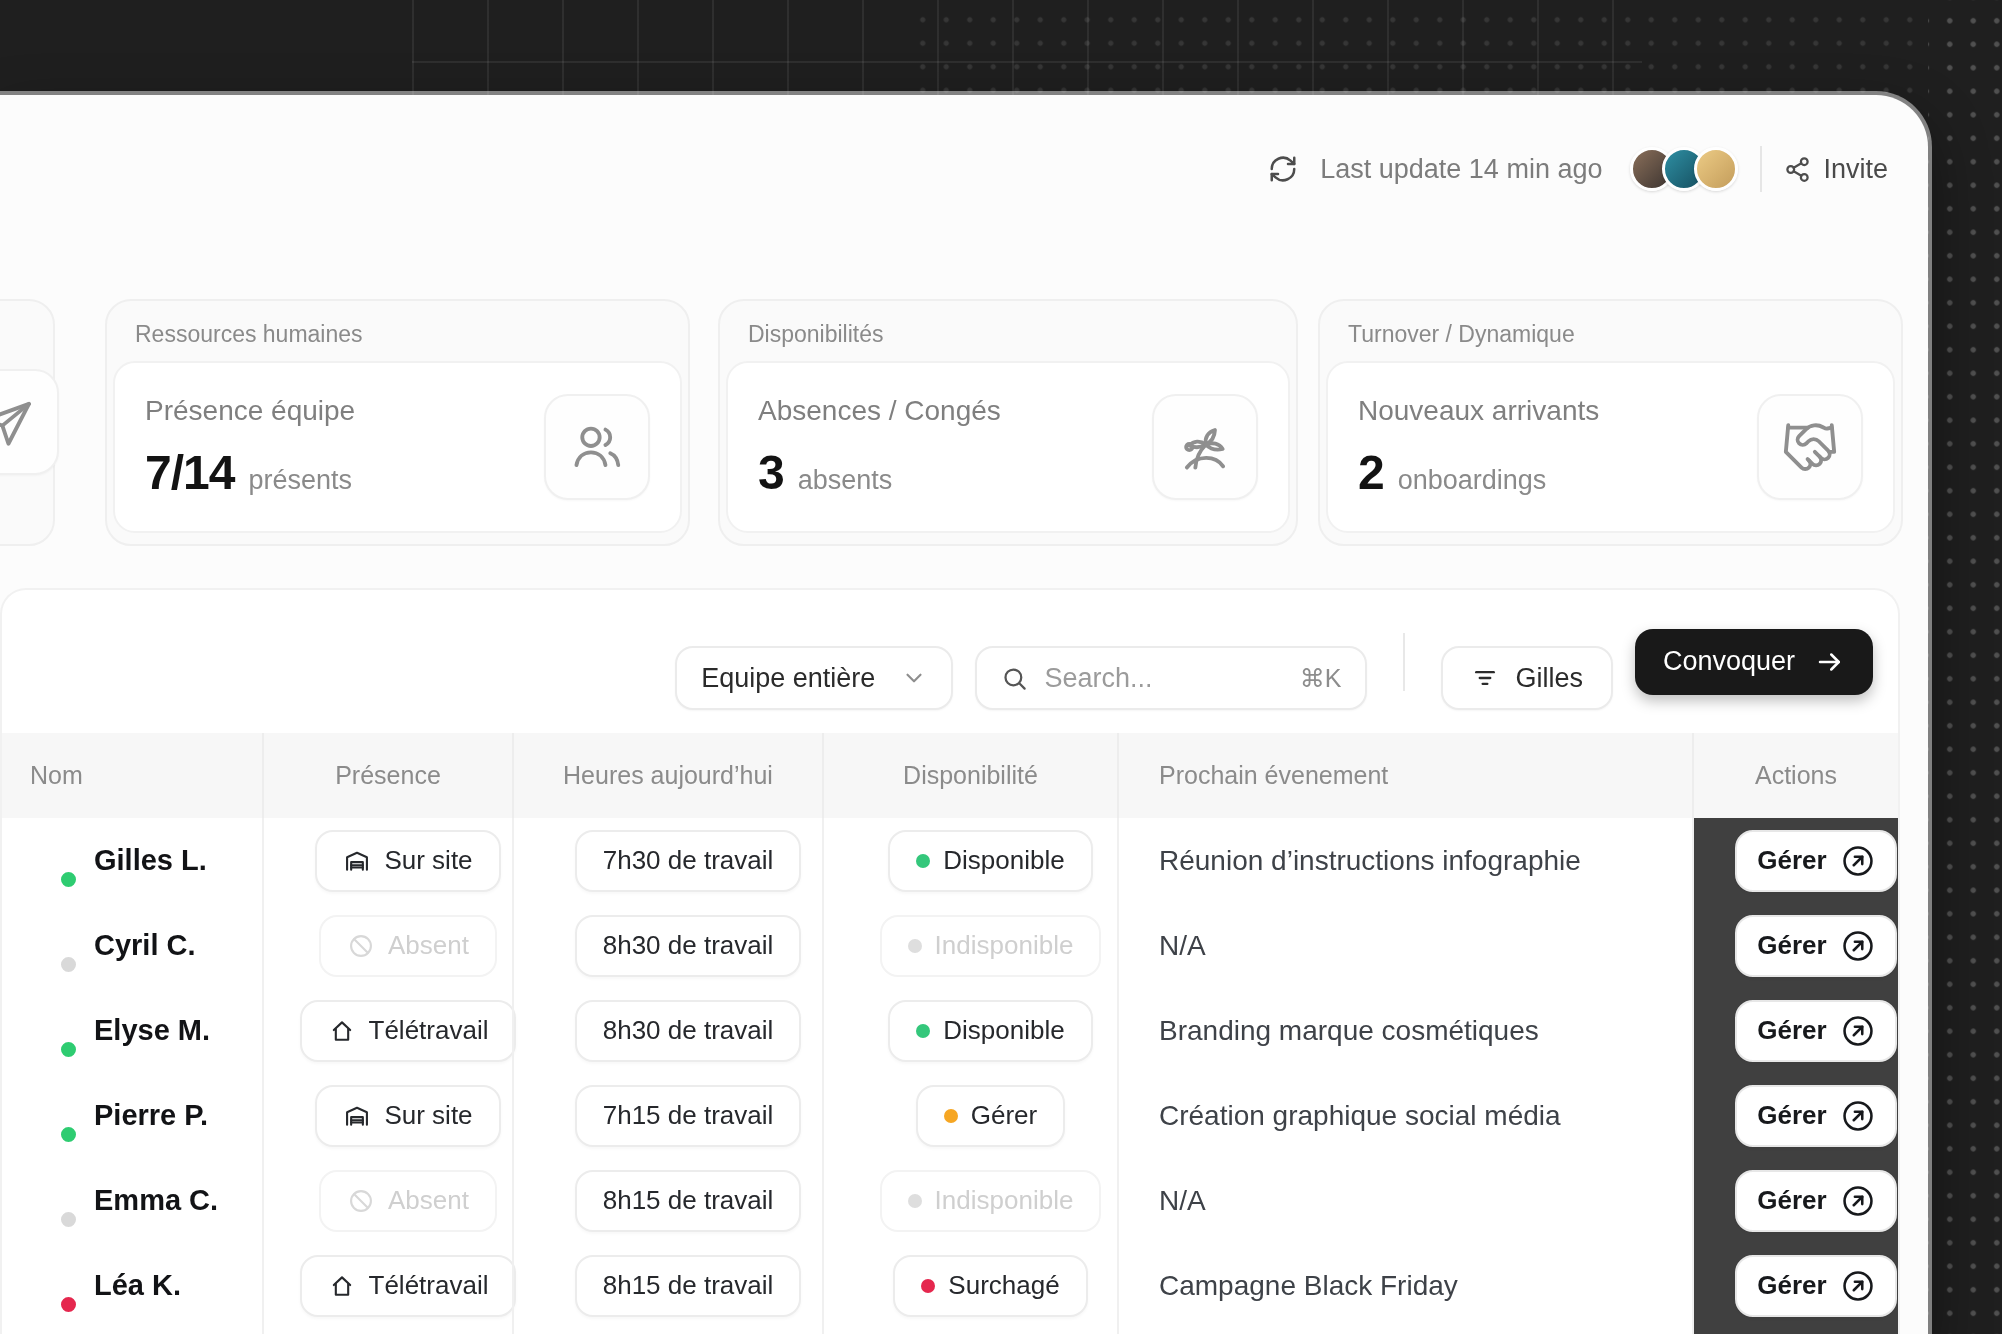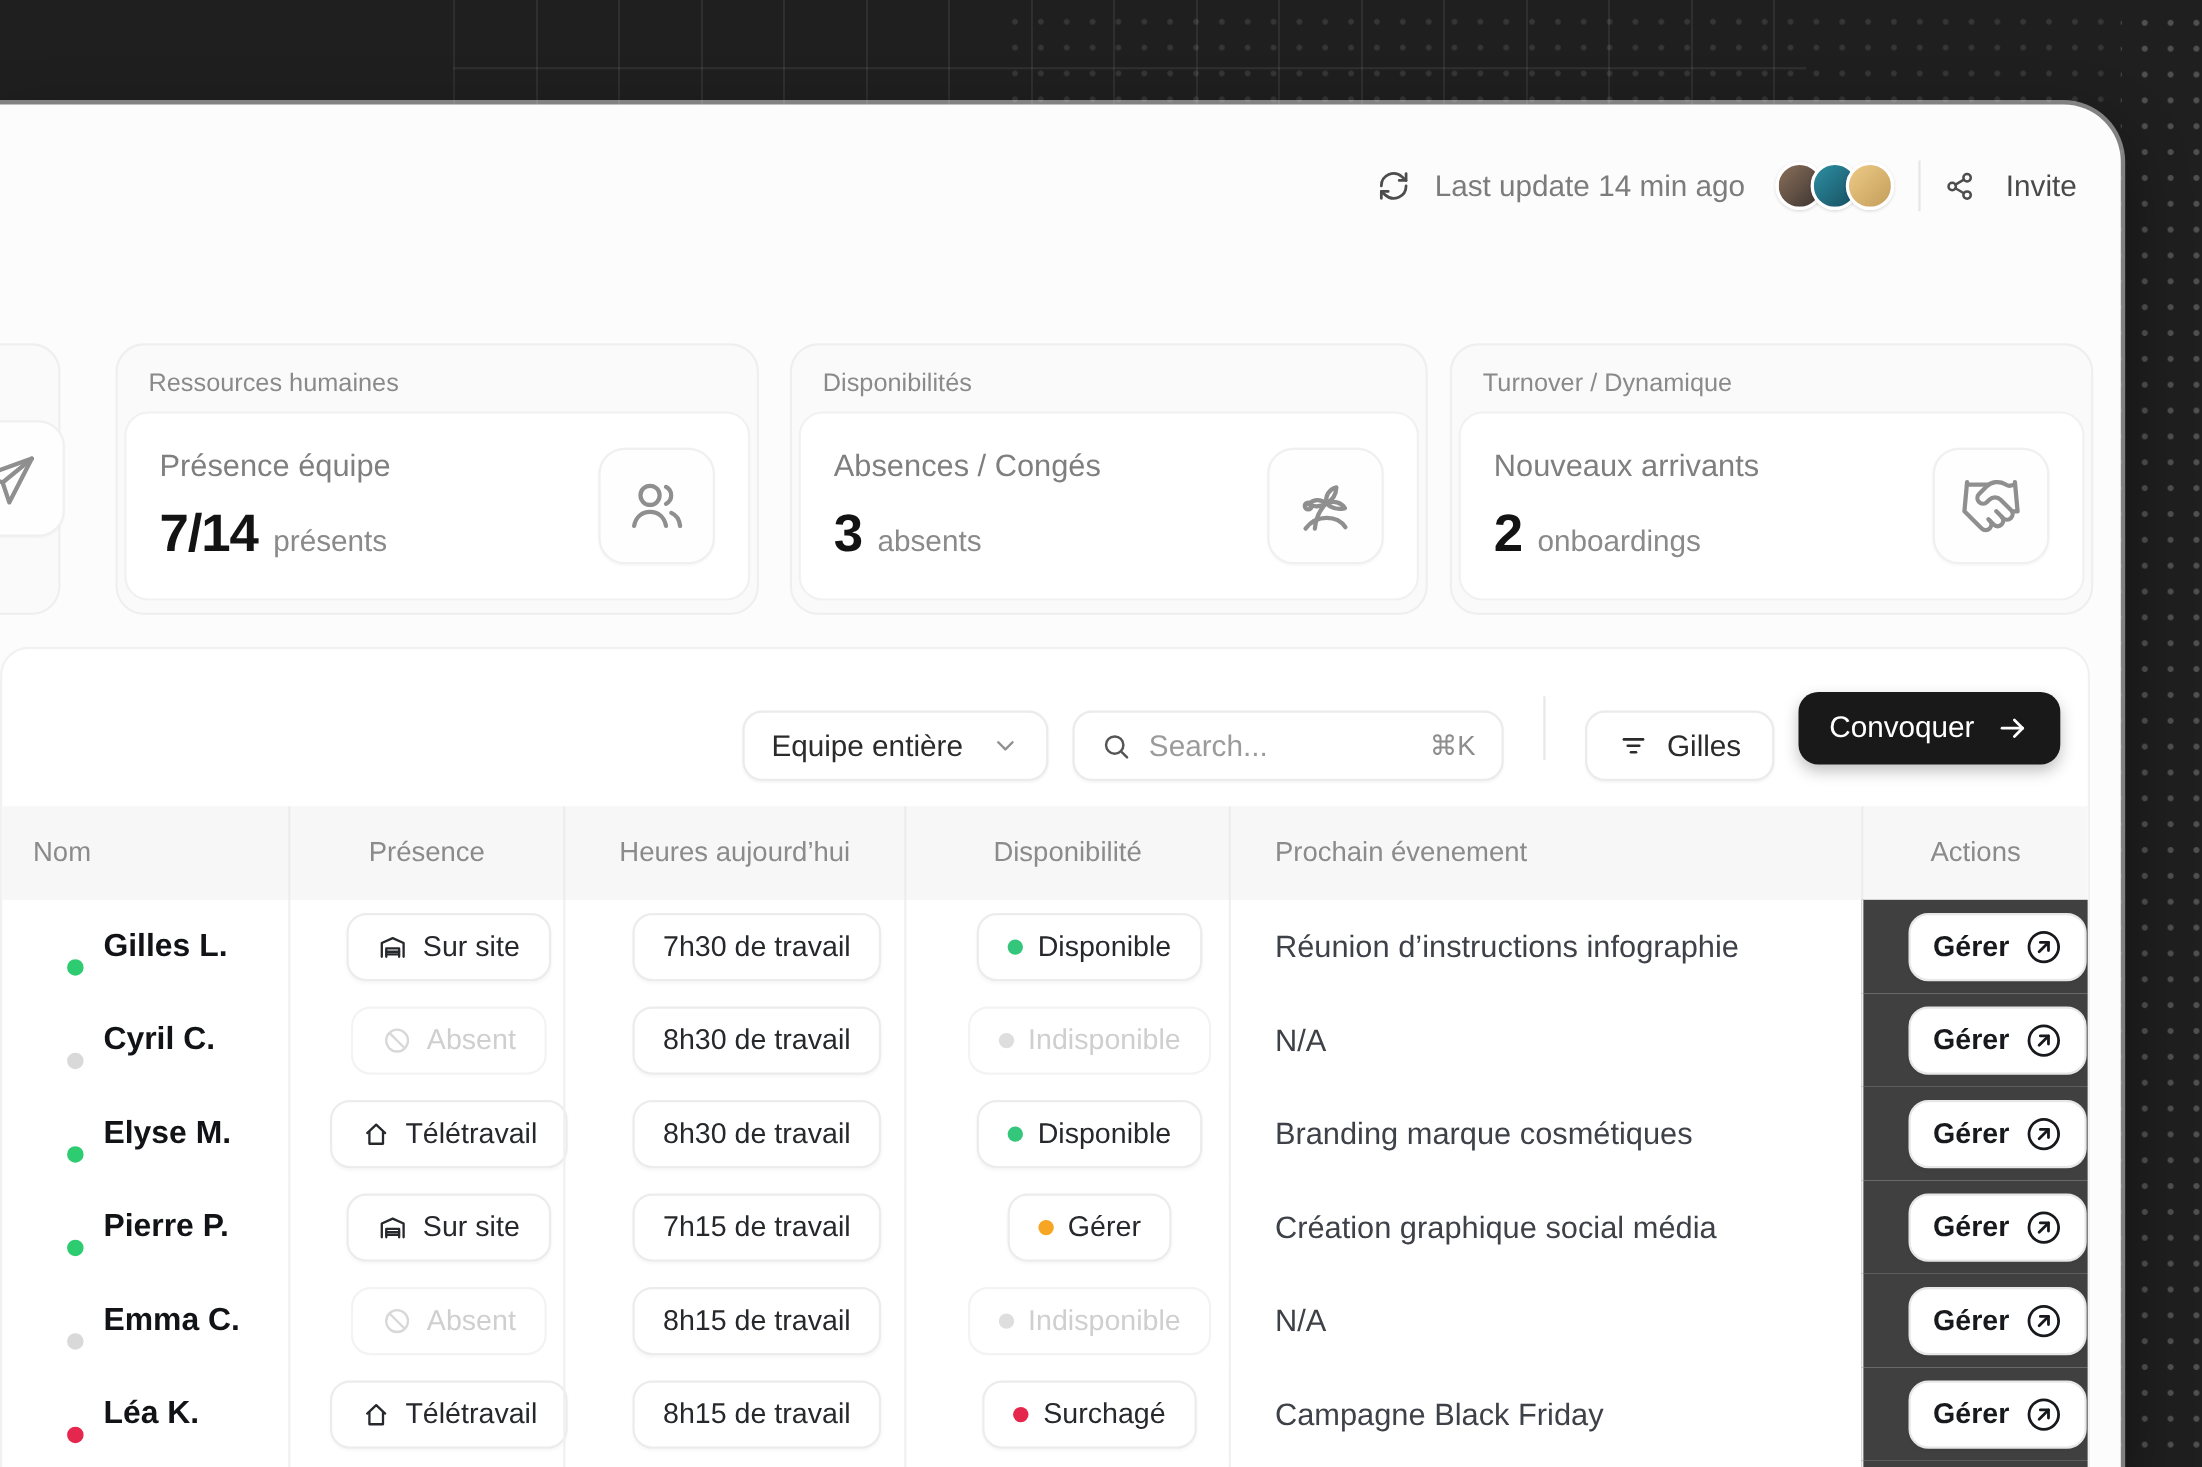--- a/index.html
+++ b/index.html
@@ -49,25 +49,25 @@
   .avatar-group { display:flex; align-items:center; margin-left:6px; }
   .avatar {
     width:44px; height:44px; border-radius:50%; border:3px solid #fff;
     margin-left:-12px; box-shadow:0 1px 3px rgba(0,0,0,0.15);
   }
   .avatar:first-child { margin-left:0; }
   .av-1 { background:linear-gradient(135deg,#8a6f5a,#3c3430); }
   .av-2 { background:linear-gradient(135deg,#2e8fa3,#164f60); }
   .av-3 { background:linear-gradient(135deg,#eccb85,#c49d5b); }
   .top-divider { width:2px; height:46px; background:#e6e6e6; }
-  .invite-btn { display:flex; align-items:center; gap:28px; cursor:pointer; }
+  .invite-btn { display:flex; align-items:center; gap:12px; cursor:pointer; }
   .invite-btn svg { width:27px; height:27px; color:#4d4d4d; }
   .invite-label { font-size:27px; color:#4a4a4a; }
   
-  .stats { position:absolute; top:217px; left:0; width:100%; height:250px; }
+  .stats { position:absolute; top:204px; left:0; width:100%; height:250px; }
   .stat-card {
     position:absolute; top:0; height:247px;
     background:#fafafa; border:2px solid #efefef; border-radius:26px;
   }
   .stat-card.partial { left:-245px; width:300px; }
   .stat-card.c1 { left:105px; width:585px; }
   .stat-card.c2 { left:718px; width:580px; }
   .stat-card.c3 { left:1318px; width:585px; }
   .stat-section { padding:20px 28px 13px 28px; font-size:23px; color:#8a8a8a; }
   .stat-body {

